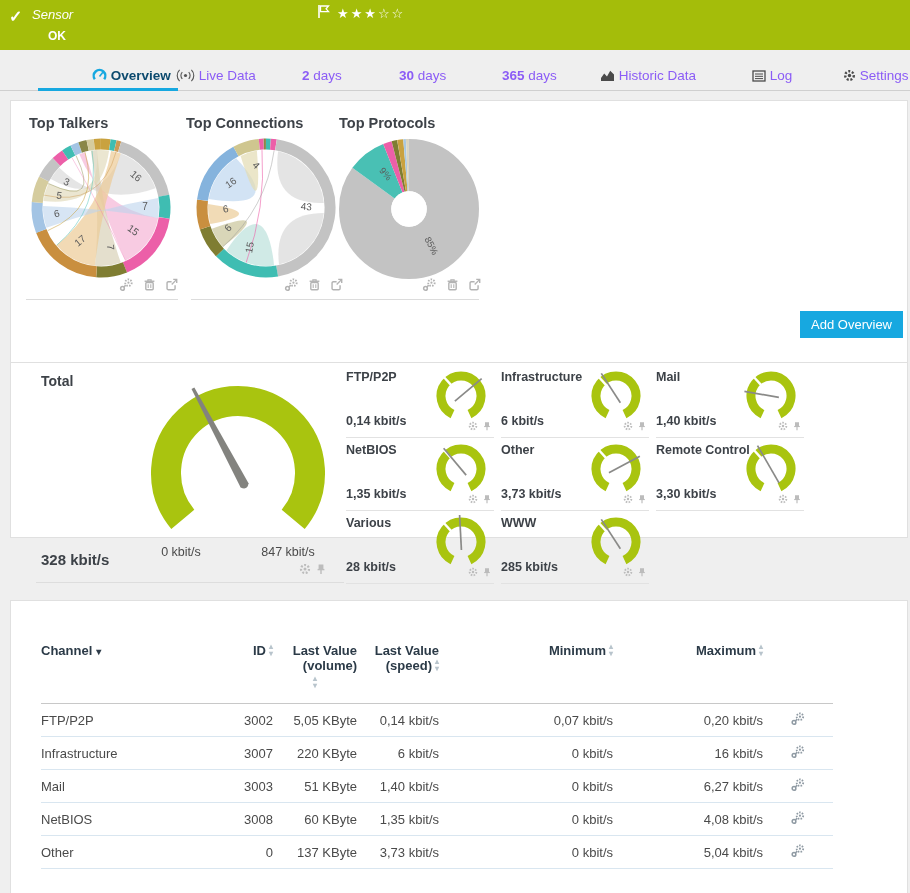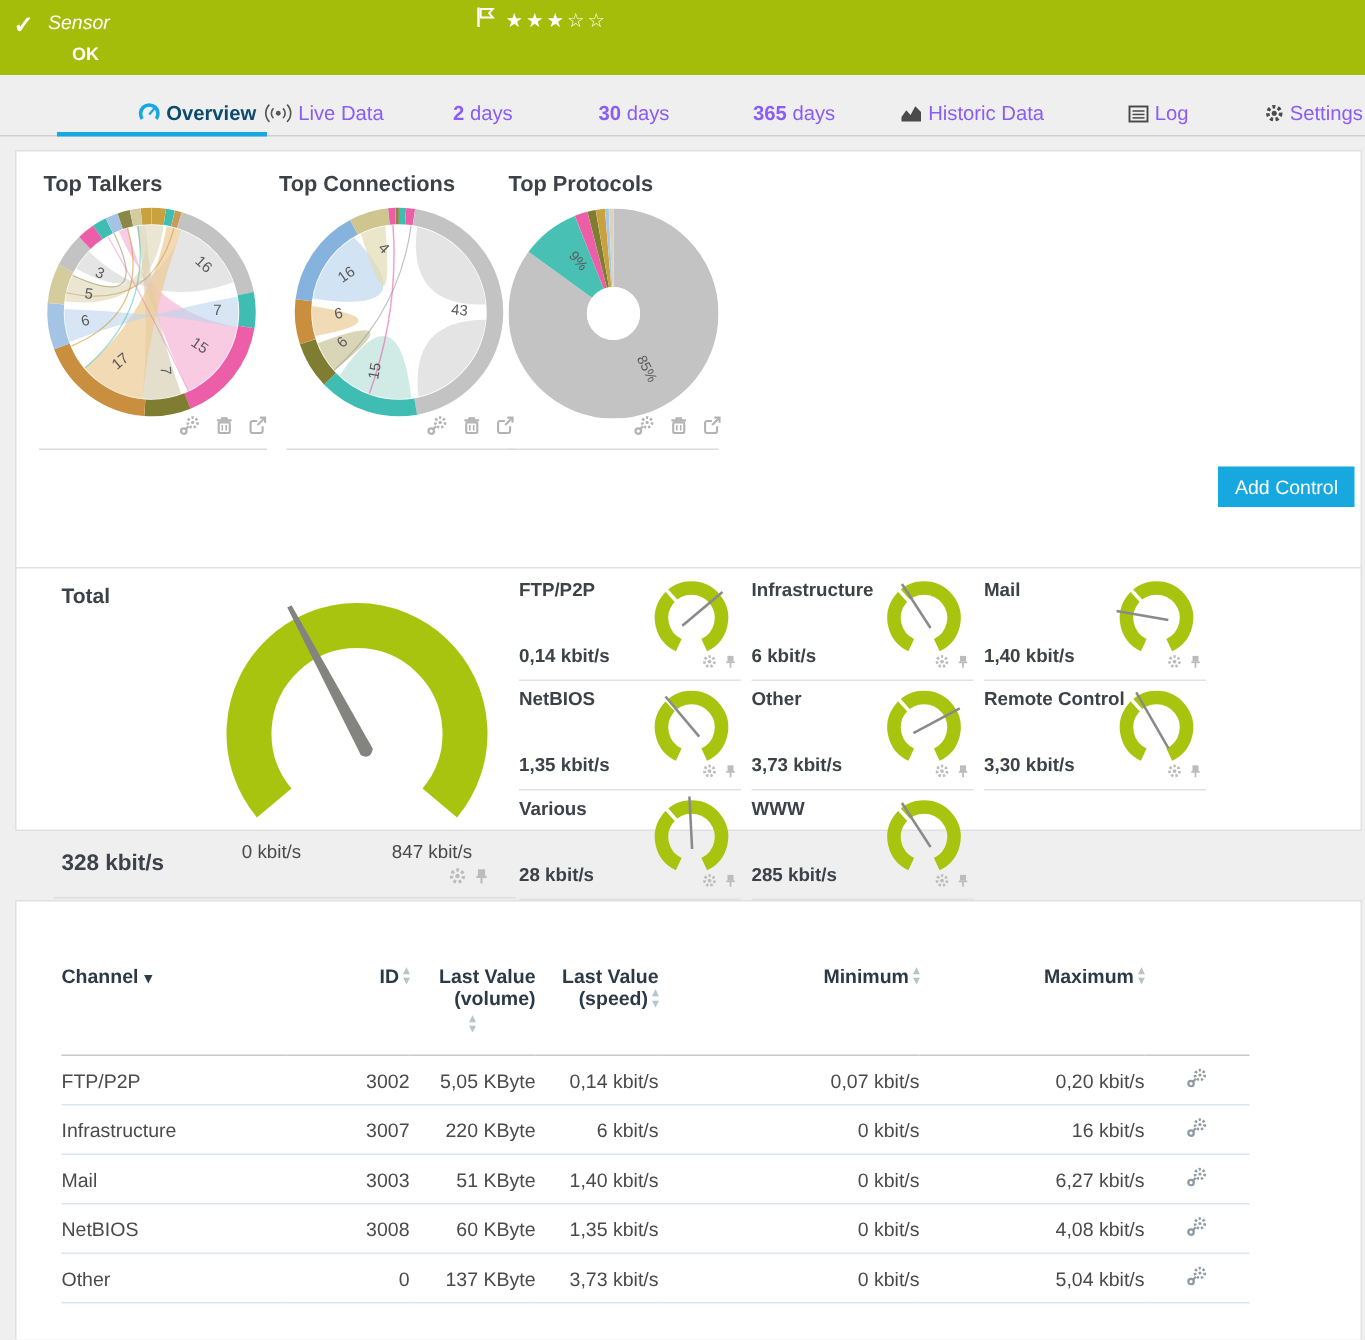--- a/index.html
+++ b/index.html
@@ -20,21 +20,21 @@
   .tabs { position:absolute; left:0; top:62px; width:910px; height:29px; border-bottom:1px solid #cfcfcf; }
   .tab { position:absolute; top:6px; font-size:13.5px; color:#8b5cf6; cursor:pointer; white-space:nowrap; }
   .tab .num { font-weight:bold; }
   .tab.active { font-weight:bold; color:#0c4a6e; }
   .tab-underline { position:absolute; left:38px; top:26px; width:140px; height:3px; background:#17a8e0; }
   .tab svg { vertical-align:-2px; }
 
   
   .panel { position:absolute; left:10px; width:898px; background:#fff; border:1px solid #e0e0e0; }
   .panel-toplists { top:100px; height:280px; }
-  .panel-gauges { top:378px; height:176px; }
+  .panel-gauges { top:362px; height:176px; }
   .panel-table { top:600px; height:300px; }
 
   .tl-title { position:absolute; top:14px; font-size:14.5px; font-weight:600; color:#3d4248; }
   .tl-chart { position:absolute; top:32px; }
   .tl-actions { position:absolute; top:176px; display:flex; gap:9px; }
   .tl-actions span { cursor:pointer; }
   .tl-rule { position:absolute; top:198px; border-top:1px solid #dcdcdc; }
   .add-toplist { position:absolute; right:4px; top:210px; background:#17a8e0; color:#fff;
     font-size:13px; border:none; padding:6px 11px; cursor:pointer; }
 
@@ -308,21 +308,21 @@
       <span class="icon-btn">
         <svg width="13" height="13" viewBox="0 0 12 12">
           <path d="M9.3,6.6 v3 a1.2,1.2 0 0 1 -1.2,1.2 h-5 a1.2,1.2 0 0 1 -1.2,-1.2 v-5 a1.2,1.2 0 0 1 1.2,-1.2 h3" fill="none" stroke="#b3b3b3" stroke-width="1.3"></path>
           <path d="M7.6,1.3 h3.2 v3.2" fill="none" stroke="#b3b3b3" stroke-width="1.3"></path>
           <line x1="10.6" y1="1.5" x2="6.2" y2="5.9" stroke="#b3b3b3" stroke-width="1.3"></line>
         </svg>
       </span>
     </div>
     <div class="tl-rule" style="left:328px; width:140px;"></div>
 
-    <button class="add-toplist">Add Control</button>
+    <button class="add-toplist">Add Overview</button>
   </section>
 
   <section class="panel panel-gauges">
 
     <h3 class="g-title" style="left:30px; top:10px;">Total</h3>
     <svg style="position:absolute; left:127px; top:12px;" width="200" height="172" viewBox="0 0 200 172">
       <path d="M44.8,144.3 A72,72 0 1 1 155.2,144.3" fill="none" stroke="#a9c40f" stroke-width="30"></path>
       <g transform="rotate(-28 100 98)">
         <path d="M95.5,112 Q100,118 104.5,112 L101.6,2 L98.4,2 Z" fill="#83837f"></path>
       </g>

